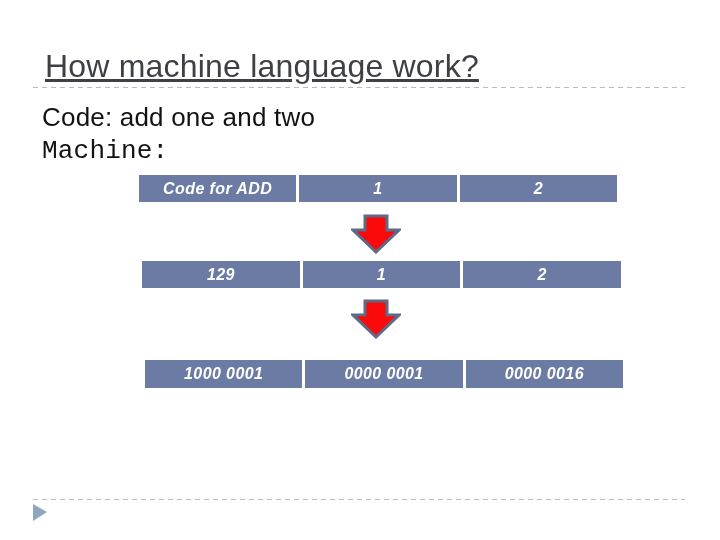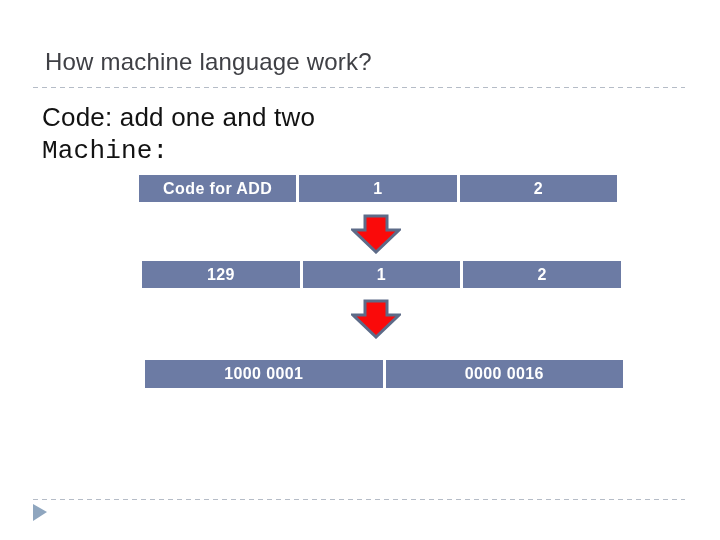--- a/index.html
+++ b/index.html
@@ -8,37 +8,37 @@
     --footer-triangle:#8FA6BF; --background:#FFFFFF;
   }
   html,body{margin:0;padding:0;}
   body{background:#e8e8e8;font-family:"Liberation Sans", sans-serif;}
   .slide{
     position:relative;width:720px;height:540px;background:var(--background);
     overflow:hidden;margin:0 auto;
   }
   .slide-title{
     position:absolute;left:45px;top:48px;width:640px;
-    font-size:24px;font-weight:400;color:var(--title-text);
-    letter-spacing:0.2px;white-space:nowrap;
+    font-size:32px;font-weight:400;color:var(--title-text);
+    letter-spacing:0.2px;white-space:nowrap;text-decoration:underline;
   }
   .dash-line{
     position:absolute;left:33px;width:652px;height:1px;
     background:repeating-linear-gradient(90deg,var(--dash-line) 0 5px,transparent 5px 9px);
   }
   .dash-title{top:87px;}
   .dash-footer{top:499px;}
   .body-line{
     position:absolute;left:42px;font-size:26px;color:var(--body-text);
     white-space:nowrap;letter-spacing:0.2px;
   }
   .body-line1{top:102px;}
   .body-line2{top:136px;font-family:Liberation Mono, monospace;}
   .trow{
-    position:absolute;display:flex;gap:3px;height:27px;
+    position:absolute;display:flex;gap:3px;height:27px;font-style:italic;
   }
   .trow-1{left:139px;top:175px;width:478px;}
   .trow-2{left:142px;top:261px;width:479px;}
   .trow-3{left:145px;top:360px;width:478px;height:28px;border-radius:7px;}
   .tcell{
     flex:1 1 0;background:var(--cell-bg);color:var(--cell-text);
     display:flex;align-items:center;justify-content:center;
     font-size:16px;font-weight:700;letter-spacing:0.4px;white-space:nowrap;
   }
   .flow-arrow{position:absolute;width:50px;height:40px;}
@@ -78,19 +78,20 @@
     <div class="tcell">1</div>
     <div class="tcell">2</div>
   </div>
 
   <svg class="flow-arrow flow-arrow-2" viewBox="0 0 50 40" xmlns="http://www.w3.org/2000/svg">
     <polygon points="14,2 36,2 36,16 48,16 25,38 2,16 14,16"></polygon>
   </svg>
 
   <div class="trow trow-3">
     <div class="tcell">1000 0001</div>
+    <div class="tcell">0000 0001</div>
     <div class="tcell">0000 0016</div>
   </div>
 
   <div class="dash-line dash-footer"></div>
   <div class="footer-triangle"></div>
 
 </div>
 
 </body></html>

